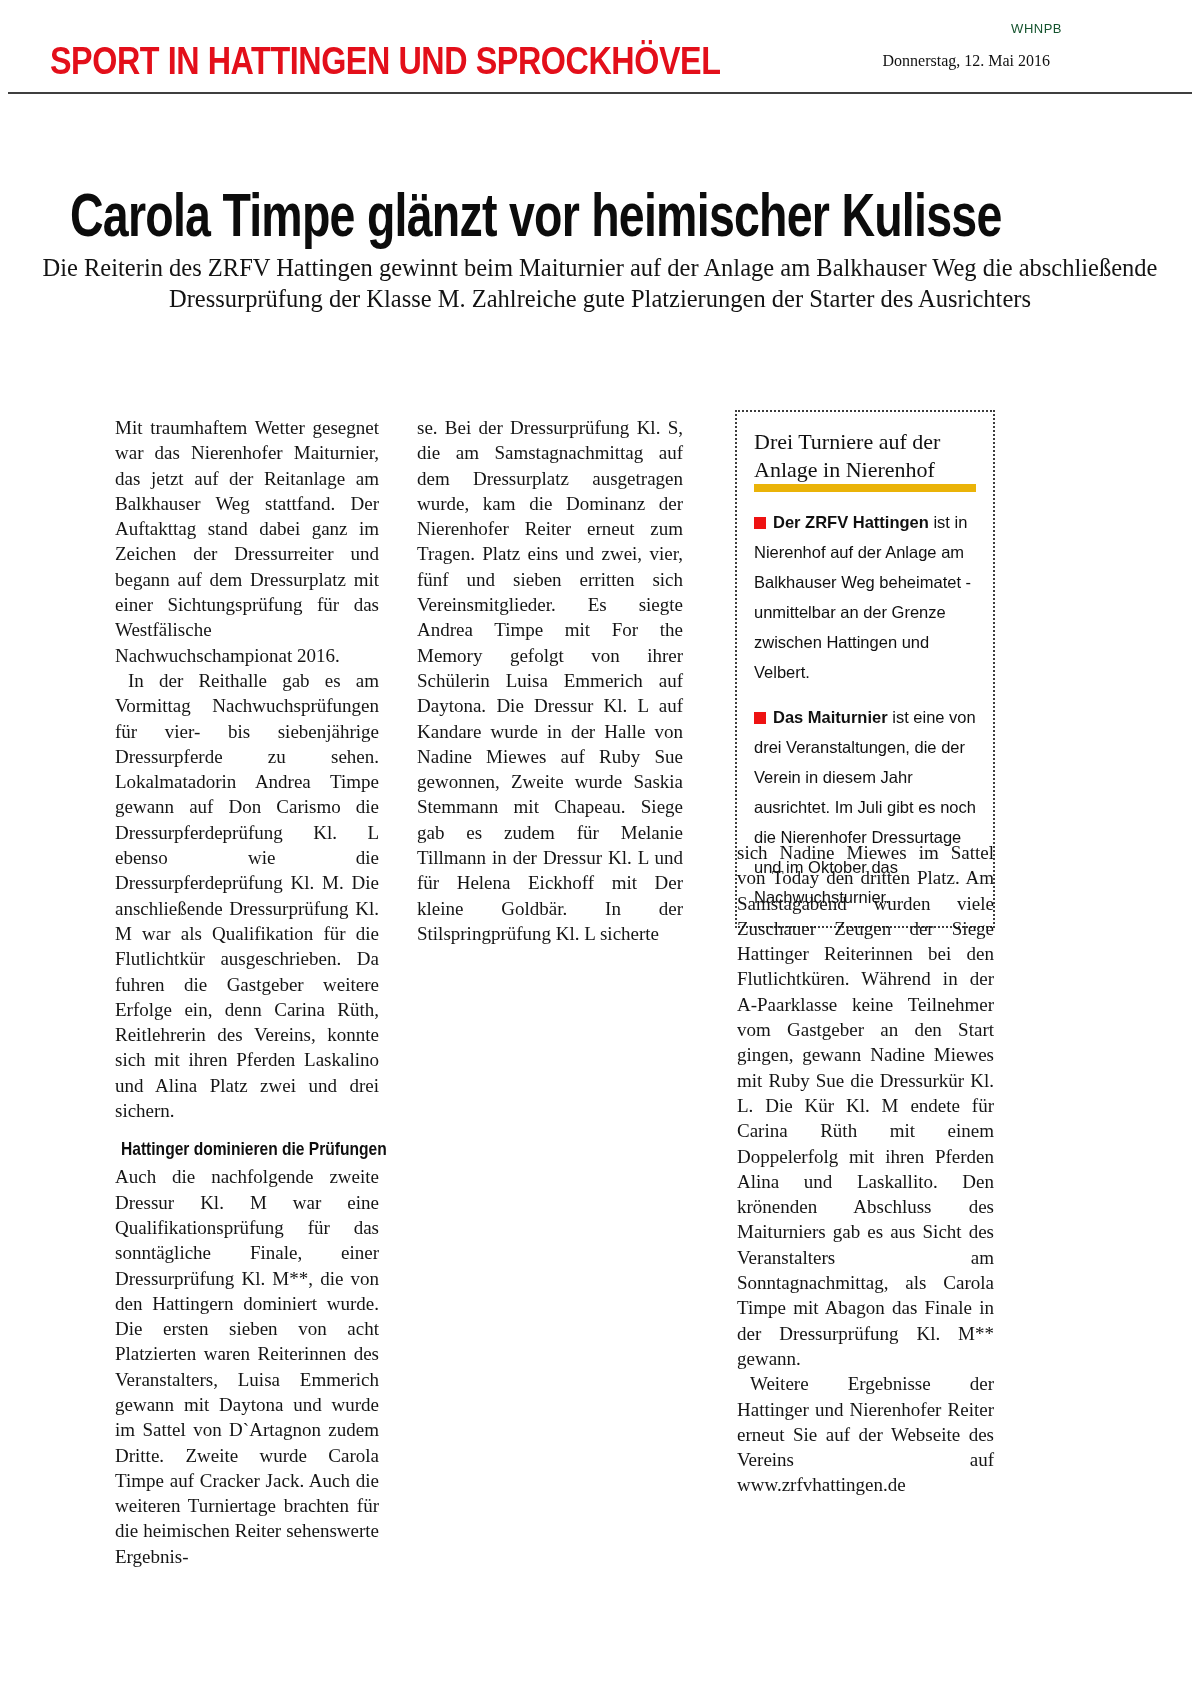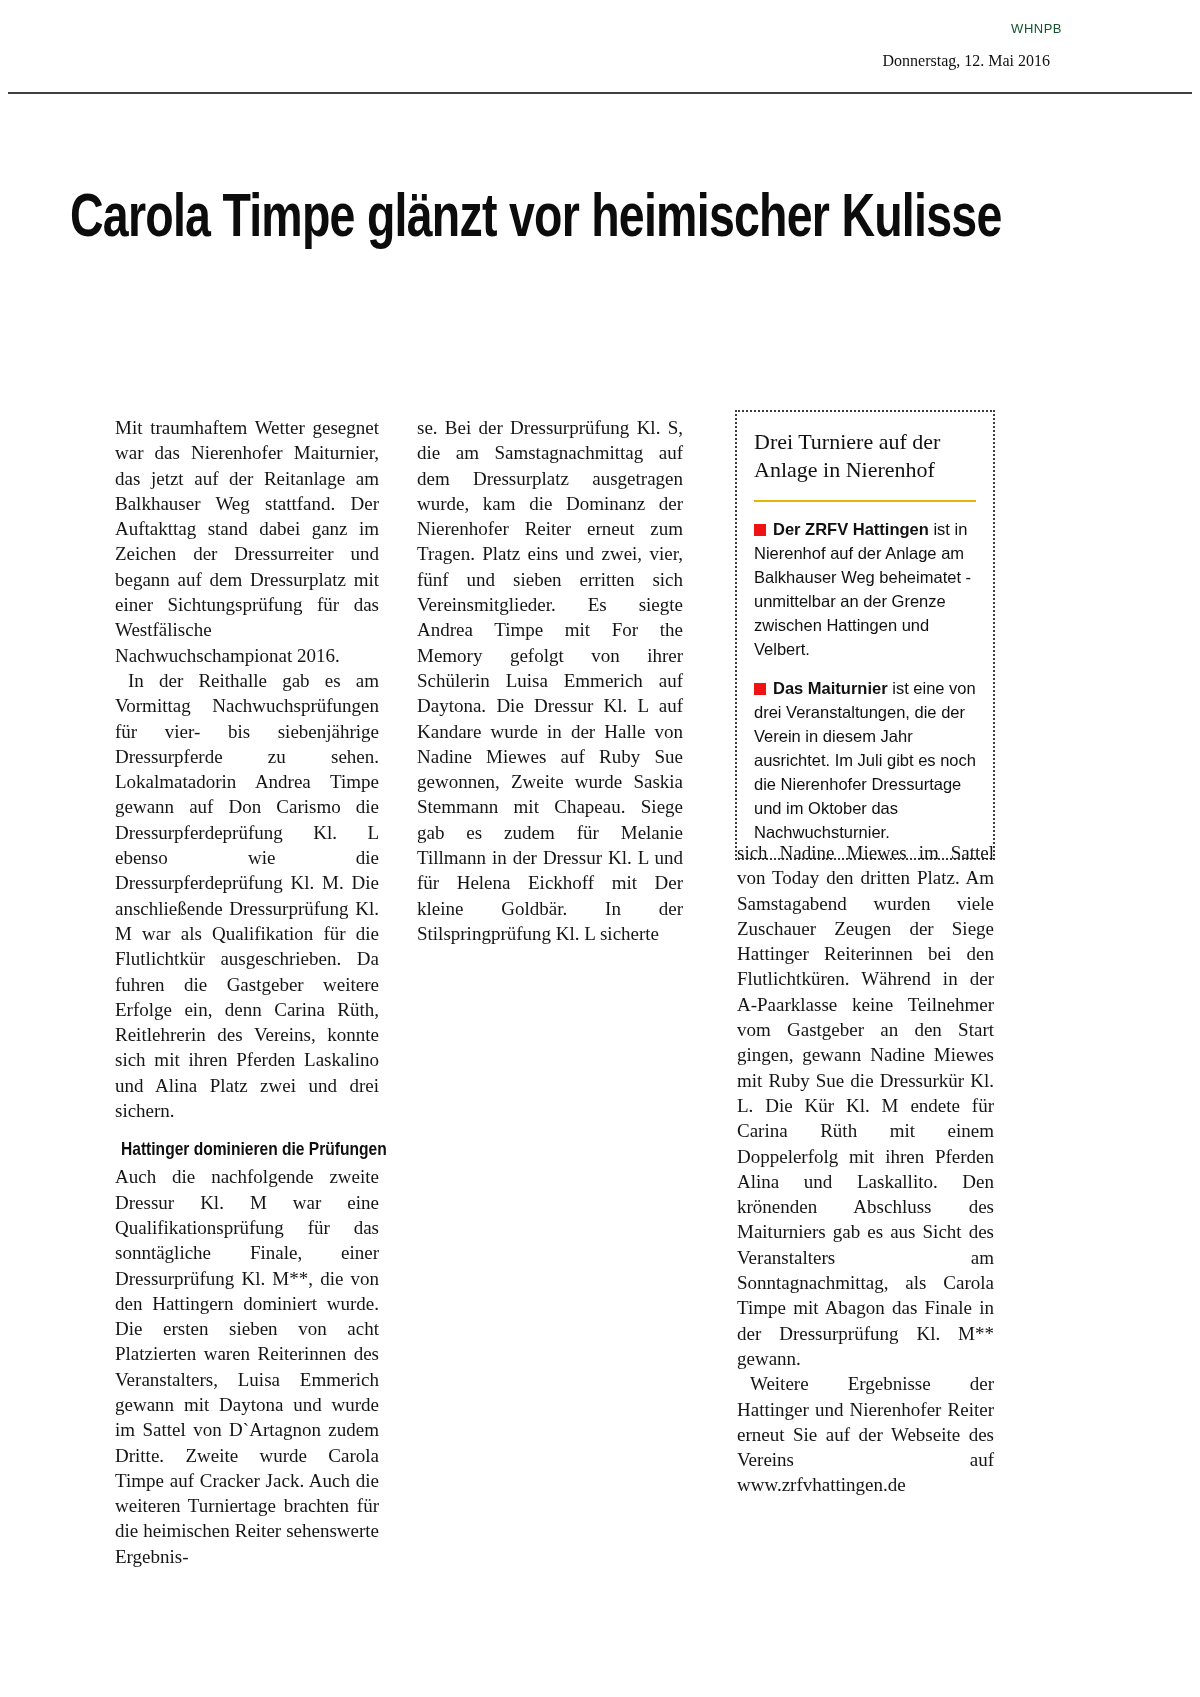--- a/index.html
+++ b/index.html
@@ -51,50 +51,54 @@
     font-family:"Liberation Sans","DejaVu Sans",sans-serif;
     font-weight:700; font-size:19px; color:#0e0e0e;
   }
   
   .infobox{
     position:absolute; left:735px; top:410px; width:260px; min-height:385px;
     box-sizing:border-box; border:2px dotted #3c3c3c; background:#fff;
     padding:16px 17px 14px 17px;
   }
   .infobox-title{
-    margin:0 0 0 0; padding-bottom:16px; border-bottom:2px solid #eab308;
+    margin:0 0 0 0; padding-bottom:0; border-bottom:8px solid #eab308;
     font-weight:400; font-size:22px; line-height:28px; color:#111;
   }
   .infobox-item{margin-top:15px;
     font-family:"Liberation Sans","DejaVu Sans",sans-serif;
-    font-size:16.5px; line-height:24px; color:#101010; text-align:left;
+    font-size:16.5px; line-height:30px; color:#101010; text-align:left;
   }
   .infobox-item p{margin:0;}
   .infobox-item strong{font-weight:700;}
   .bullet{
     display:inline-block; width:12px; height:12px; background:#ee1212;
     margin-right:7px; position:relative; top:1px;
   }
 </style>
 </head>
 <body>
 
 <div class="page">
 
   <div class="edition">WHNPB</div>
 
+  <div class="kicker-wrap">
+    <span class="kicker" style="color: rgb(227, 15, 26);">SPORT IN HATTINGEN UND SPROCKHÖVEL</span>
+  </div>
 
   <div class="date">Donnerstag, 12. Mai 2016</div>
 
   <div class="header-rule"></div>
 
   <h1 class="headline">
     <span class="headline-inner">Carola Timpe glänzt vor heimischer Kulisse</span>
   </h1>
 
+  <p class="deck">Die Reiterin des ZRFV Hattingen gewinnt beim Maiturnier auf der Anlage am Balkhauser Weg die abschließende Dressurprüfung der Klasse M. Zahlreiche gute Platzierungen der Starter des Ausrichters</p>
 
   <section class="col col1">
     <p class="body-p">Mit traumhaftem Wetter gesegnet war das Nierenhofer Maiturnier, das jetzt auf der Reitanlage am Balkhauser Weg stattfand. Der Auftakttag stand dabei ganz im Zeichen der Dressurreiter und begann auf dem Dressurplatz mit einer Sichtungsprüfung für das Westfälische Nachwuchschampionat 2016.</p>
     <p class="body-p indent">In der Reithalle gab es am Vormittag Nachwuchsprüfungen für vier- bis siebenjährige Dressurpferde zu sehen. Lokalmatadorin Andrea Timpe gewann auf Don Carismo die Dressurpferdeprüfung Kl. L ebenso wie die Dressurpferdeprüfung Kl. M. Die anschließende Dressurprüfung Kl. M war als Qualifikation für die Flutlichtkür ausgeschrieben. Da fuhren die Gastgeber weitere Erfolge ein, denn Carina Rüth, Reitlehrerin des Vereins, konnte sich mit ihren Pferden Laskalino und Alina Platz zwei und drei sichern.</p>
     <h3 class="crosshead">
       <span class="crosshead-inner">Hattinger dominieren die Prüfungen</span>
     </h3>
     <p class="body-p">Auch die nachfolgende zweite Dressur Kl. M war eine Qualifikationsprüfung für das sonntägliche Finale, einer Dressurprüfung Kl. M**, die von den Hattingern dominiert wurde. Die ersten sieben von acht Platzierten waren Reiterinnen des Veranstalters, Luisa Emmerich gewann mit Daytona und wurde im Sattel von D`Artagnon zudem Dritte. Zweite wurde Carola Timpe auf Cracker Jack. Auch die weiteren Turniertage brachten für die heimischen Reiter sehenswerte Ergebnis-</p>
   </section>
 

